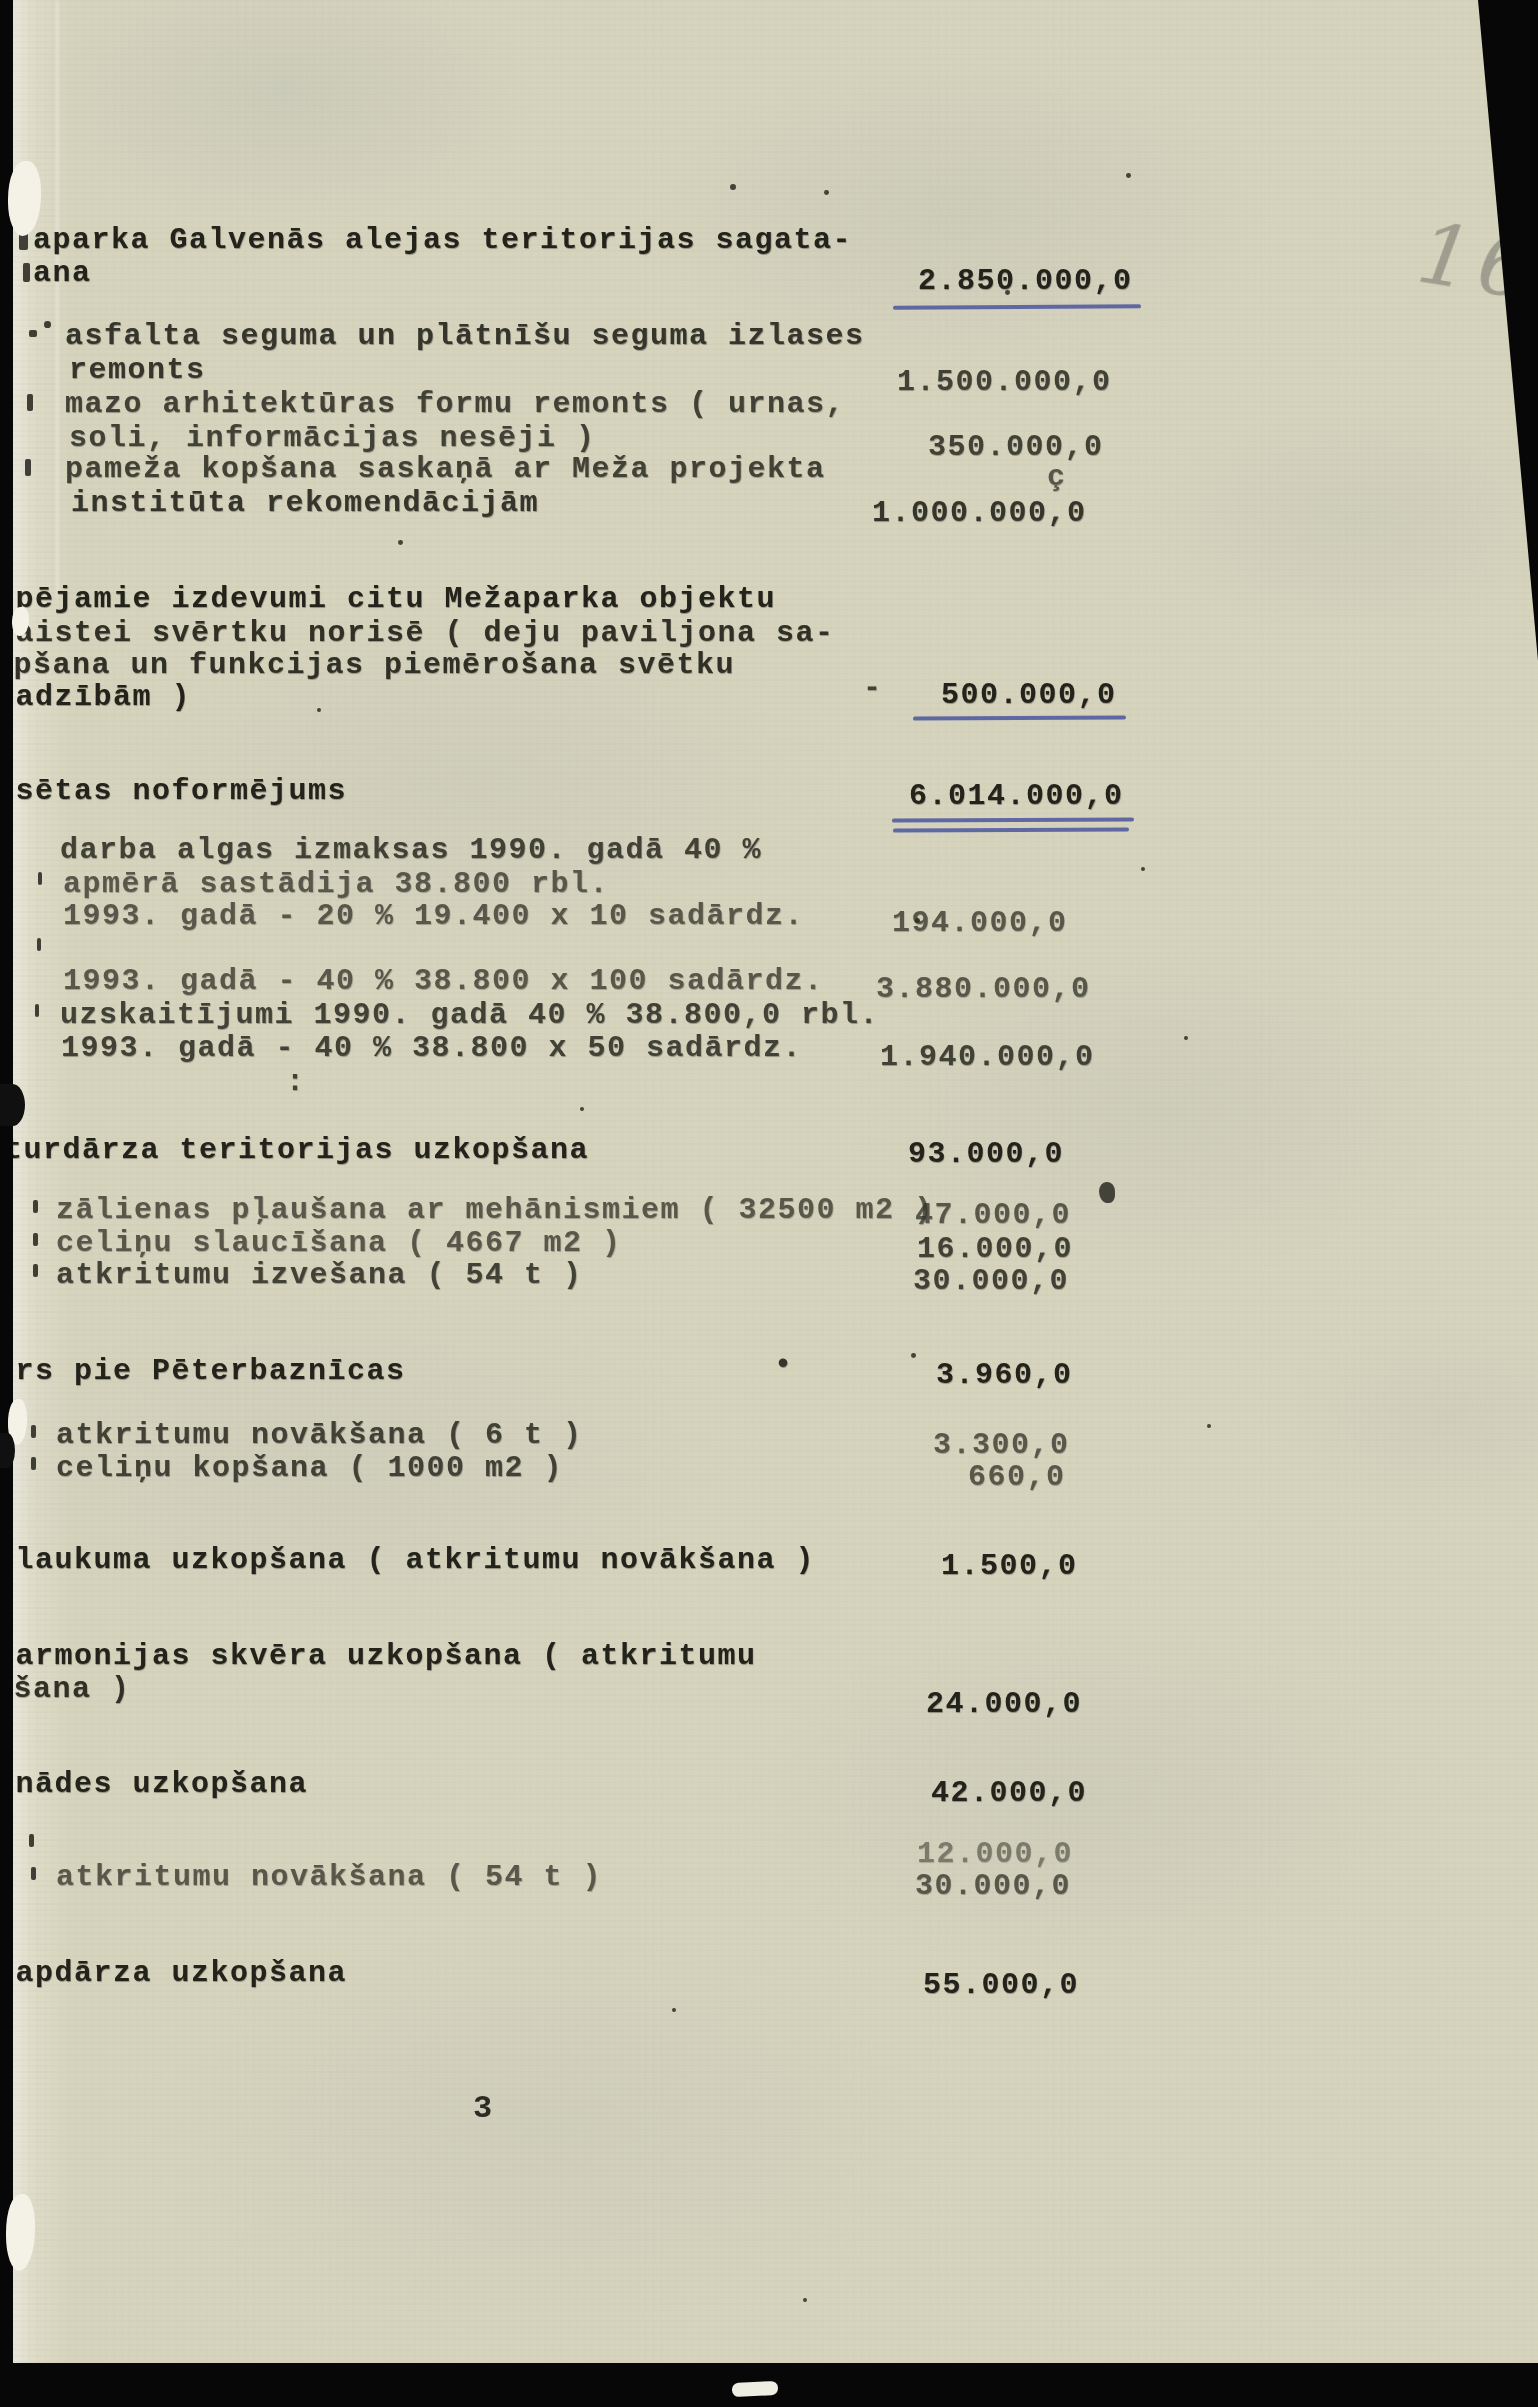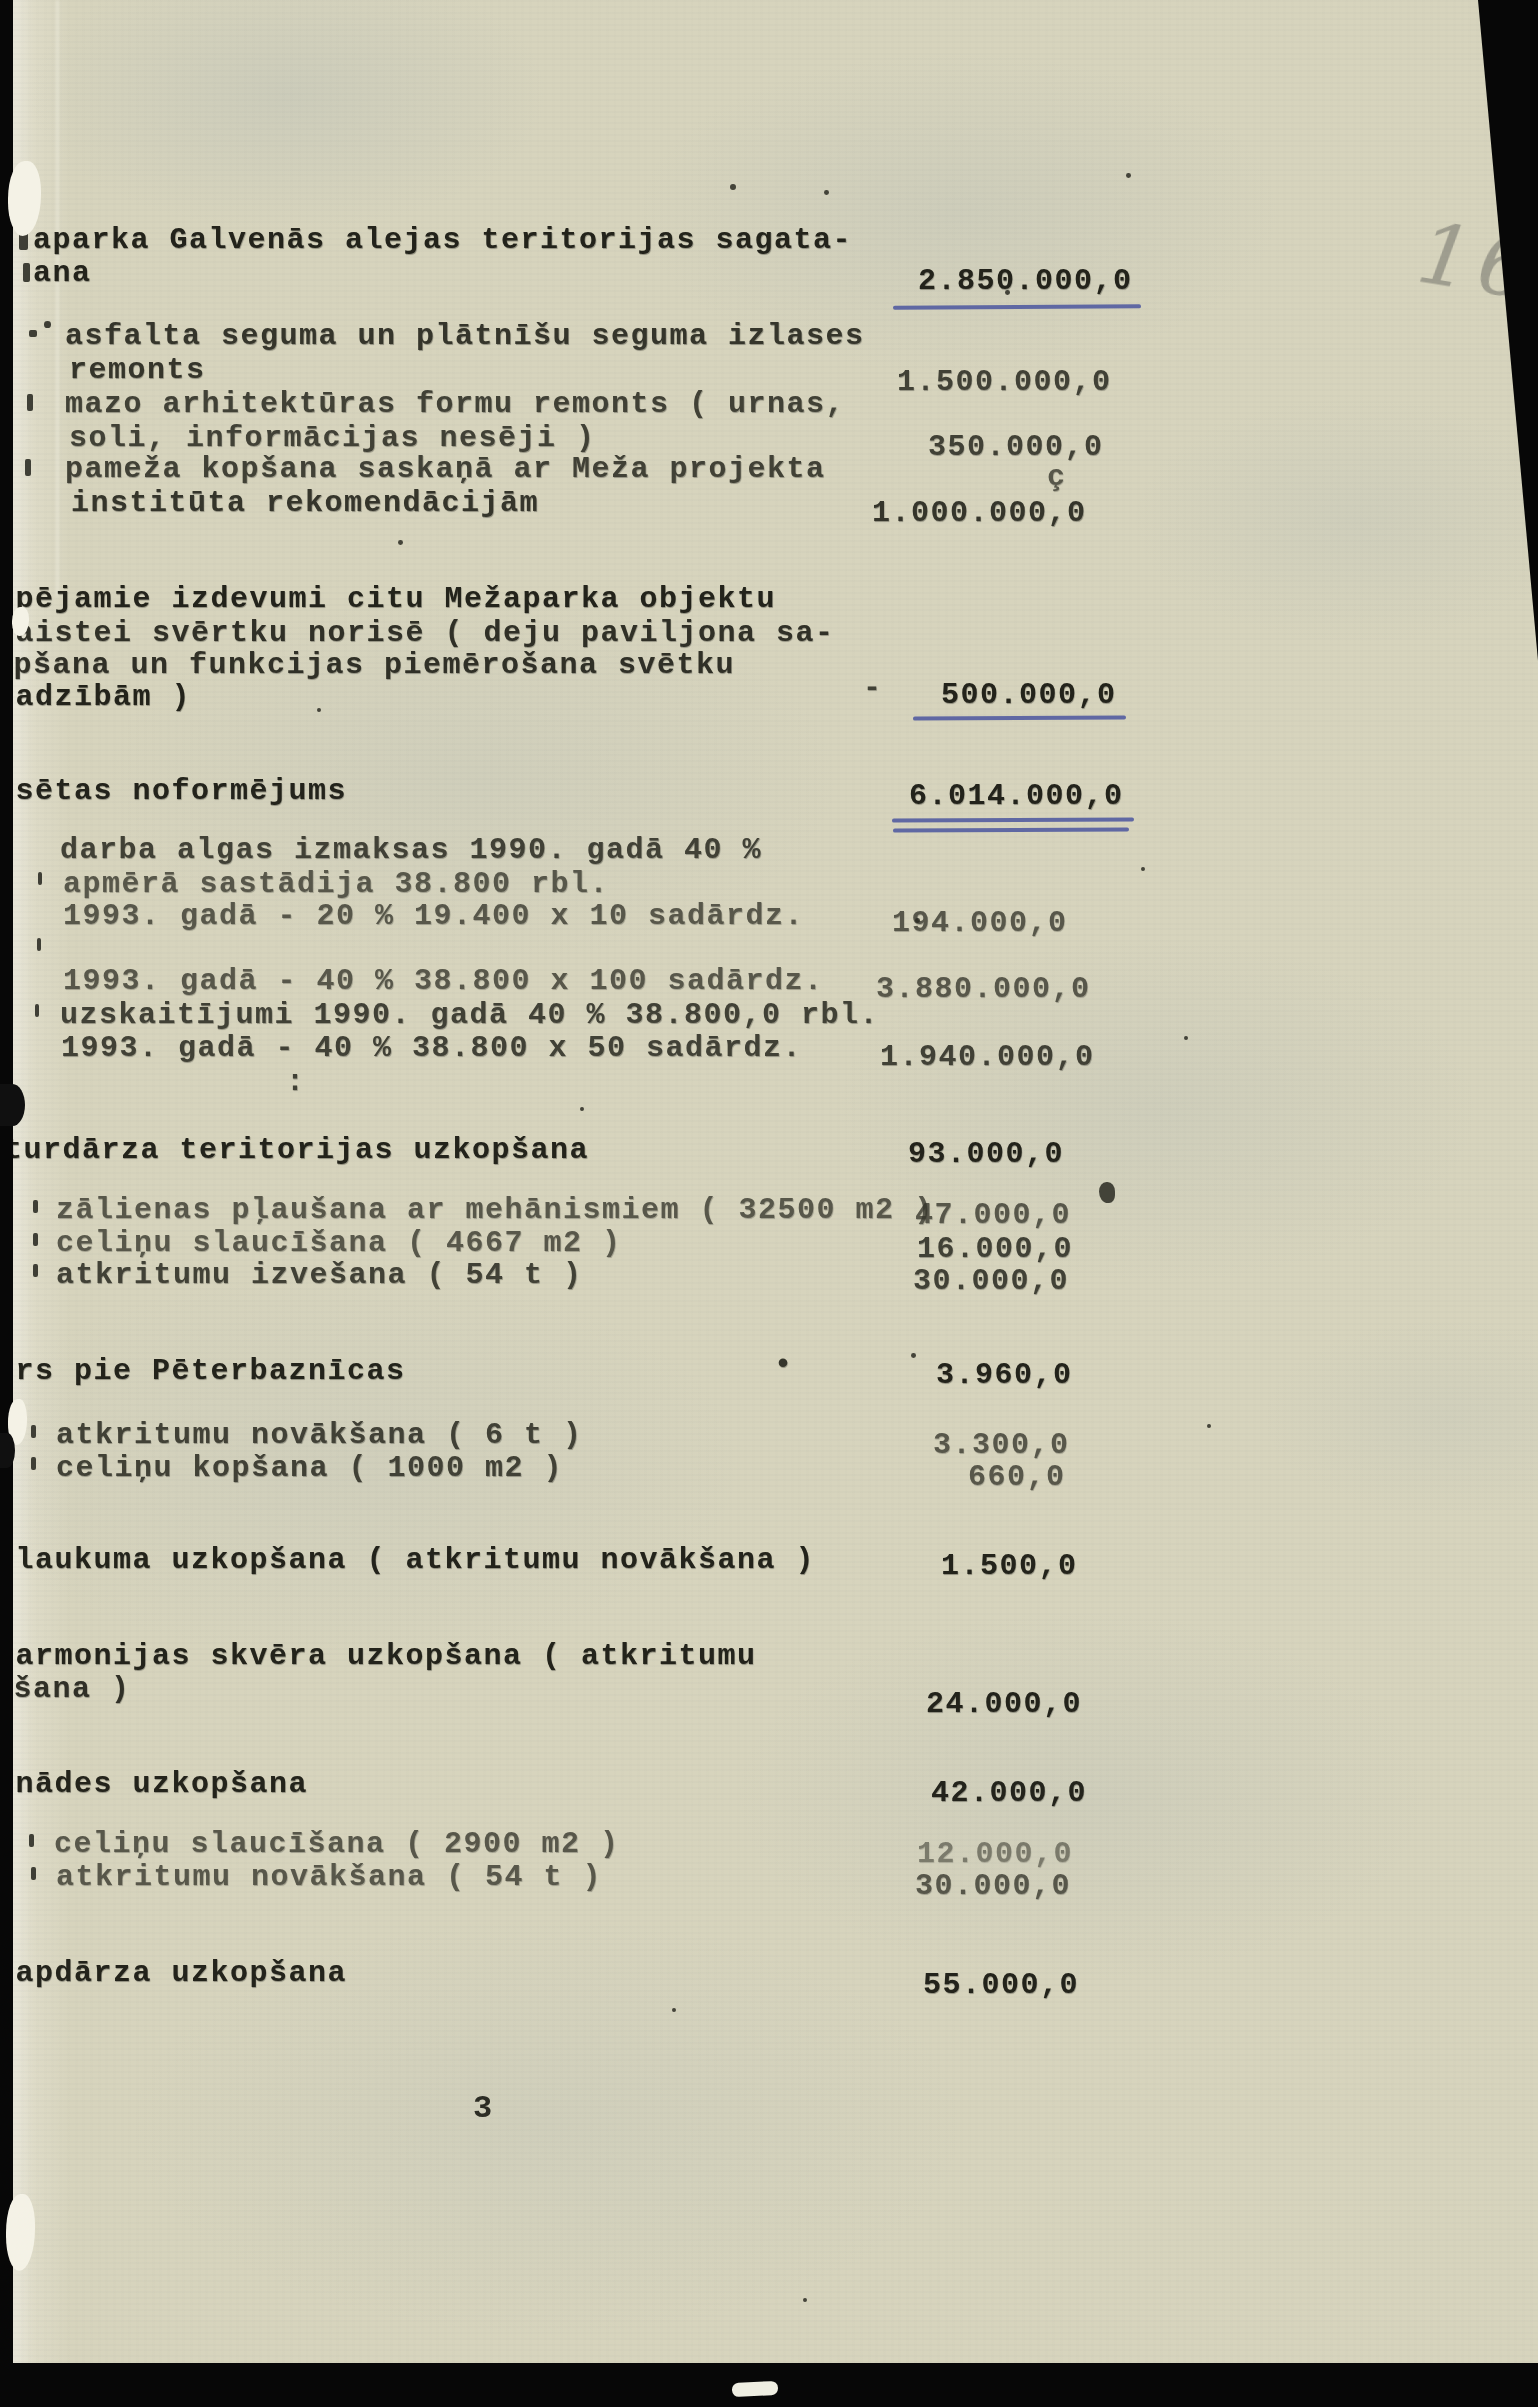--- a/index.html
+++ b/index.html
@@ -120,21 +120,20 @@
   <div class="ln hd" style="left:15.4px;top:1544px">laukuma uzkopšana ( atkritumu novākšana )</div>
   <div class="ln hd" style="left:941px;top:1550px">1.500,0</div>
 
   <div class="ln hd" style="left:15.4px;top:1640px">armonijas skvēra uzkopšana ( atkritumu</div>
   <div class="ln hd f1" style="left:13.4px;top:1673px">šana )</div>
   <div class="ln hd" style="left:926px;top:1688px">24.000,0</div>
 
   <div class="ln hd" style="left:15.4px;top:1768px">nādes uzkopšana</div>
   <div class="ln hd" style="left:931px;top:1777px">42.000,0</div>
 
-  <div class="ln f2" style="left:54px;top:1828px">celiņu slaucīšana ( 2900 m2 )</div>
   <div class="ln f3" style="left:917px;top:1838px">12.000,0</div>
   <div class="ln f2" style="left:56px;top:1861px">atkritumu novākšana ( 54 t )</div>
   <div class="ln f2" style="left:915px;top:1870px">30.000,0</div>
 
   <div class="ln hd" style="left:15.4px;top:1957px">apdārza uzkopšana</div>
   <div class="ln hd" style="left:923px;top:1969px">55.000,0</div>
 
   <div class="pgnum">3</div>
 
   <div class="hw">16</div>

